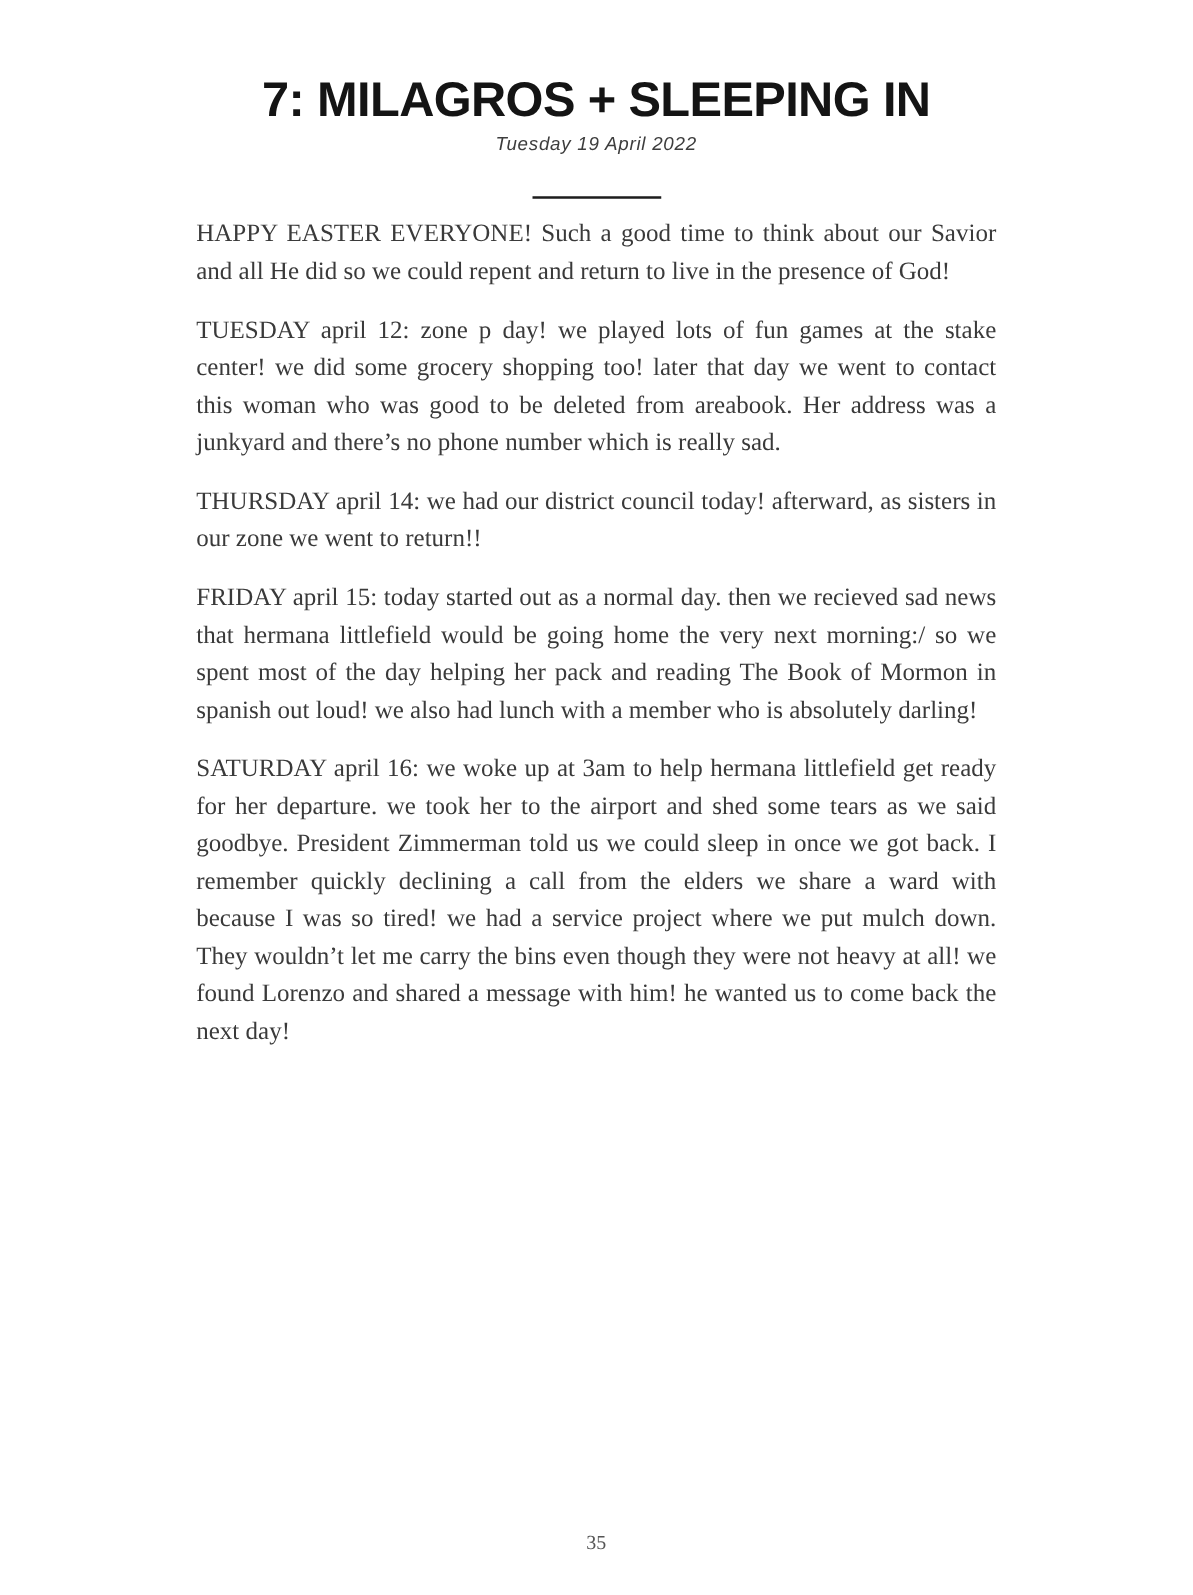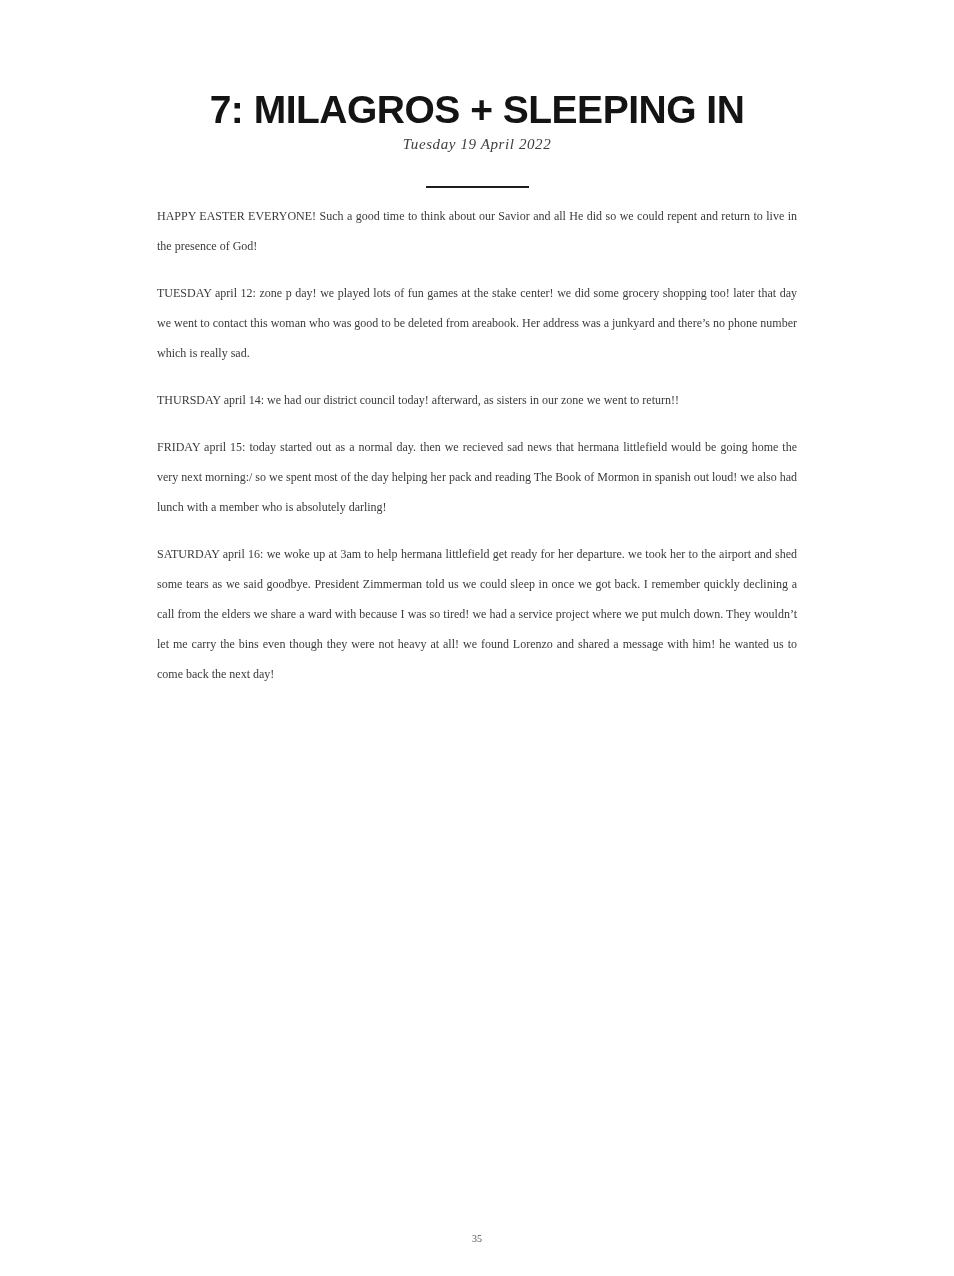--- a/index.html
+++ b/index.html
@@ -13,68 +13,68 @@
     position: relative;
     font-family: "Liberation Serif", serif;
   }
   .page {
     position: absolute;
     inset: 0;
     background: #ffffff;
     overflow: hidden;
   }
   .chapter-header {
-    padding-top: 88px;
+    padding-top: 59px;
     text-align: center;
   }
   .chapter-title {
     font-family: "Liberation Sans", sans-serif;
     font-weight: 700;
     font-size: 39px;
     letter-spacing: -0.5px;
     color: #141414;
     margin: 0;
     line-height: 1.15;
   }
   .chapter-date {
-    font-family: Liberation Serif, serif;
+    font-family: Liberation Sans, sans-serif;
     font-style: italic;
     font-size: 15px;
     letter-spacing: 0.6px;
     color: #3d3d3d;
     margin-top: 3px;
     text-align: center;
   }
   .section-divider {
     display: block;
     width: 103px;
     border: none;
     border-top: 2px solid #1d1d1d;
     margin: 33px auto 0 auto;
   }
   .journal-body {
     width: 640px;
     margin: 0 auto;
     padding-top: 13px;
-    font-size: 12px;
+    font-size: 20px;
     line-height: 30px;
     color: #3a3a3a;
     text-align: justify;
     text-justify: inter-word;
   }
   .journal-body p {
     margin: 0 0 17px 0;
   }
   .page-footer {
     position: absolute;
     left: 0;
     right: 0;
     bottom: 32px;
     text-align: center;
-    font-size: 10px;
+    font-size: 16px;
     color: #555555;
   }
 </style>
 </head>
 <body>
 
 <div class="page">
 
   <header class="chapter-header">
     <h1 class="chapter-title">7: MILAGROS + SLEEPING IN</h1>

